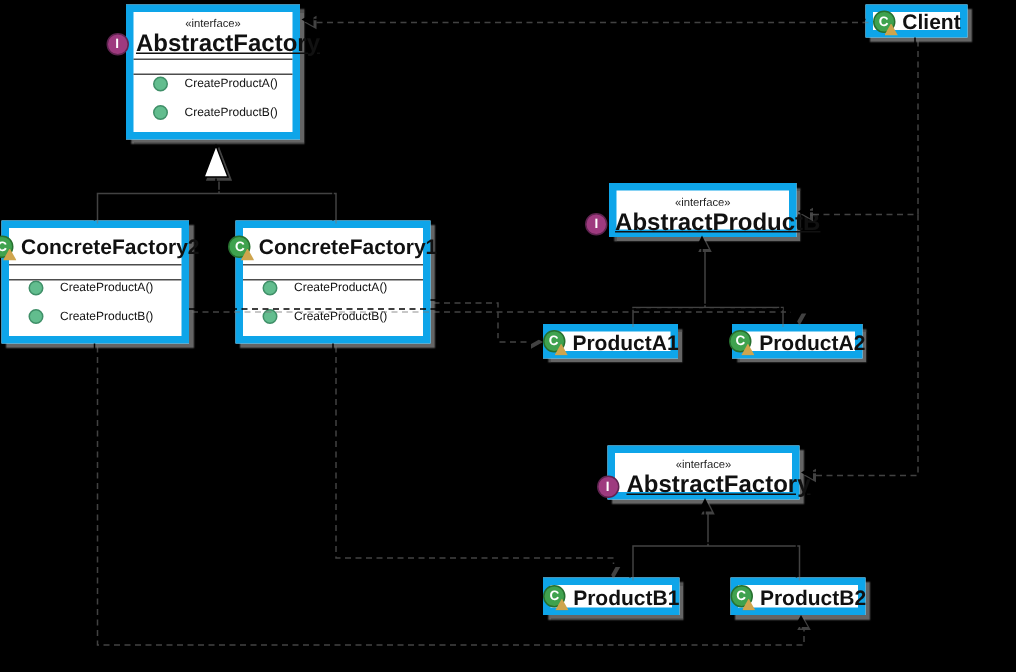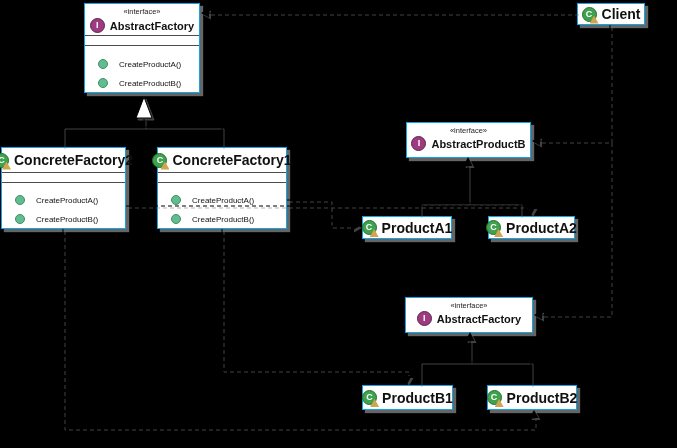--- a/index.html
+++ b/index.html
@@ -7,44 +7,44 @@
     width:677px;height:448px;position:relative;overflow:hidden;
     background:#000;
     font-family:"Liberation Sans","DejaVu Sans",sans-serif;
   }
   .canvas{position:absolute;inset:0;}
 
   
   .node{
     position:absolute;
     background:#fff;
-    border:1px solid #0ea5e9;
+    border:5px solid #0ea5e9;
     box-shadow:3px 3px 1px rgba(140,140,140,0.72);
     box-sizing:border-box;
     display:flex;flex-direction:column;
     color:#111;
     z-index:1;
   }
   
   .node.simple{flex-direction:row;align-items:center;justify-content:center;gap:5px;}
   .cname{font-weight:bold;font-size:14px;white-space:nowrap;letter-spacing:0;}
-  .big .cname{font-size:11px;}
+  .big .cname{font-size:16px;text-decoration:underline;}
   .stereo{font-size:7.5px;color:#222;text-align:center;margin-top:3px;line-height:9px;}
   .namerow{display:flex;align-items:center;justify-content:center;gap:5px;flex:1;}
 
   
   .iface-box .namerow{flex:0 0 auto;margin-top:1px;}
 
   
   .title{flex:0 0 auto;display:flex;flex-direction:column;border-bottom:1px solid #4d4d4d;}
   #abstract-factory .title{height:31px;}
   .cf .title{height:24px;justify-content:center;}
   .attrs{flex:0 0 9px;border-bottom:1px solid #4d4d4d;}
   .methods{flex:1 1 auto;display:flex;flex-direction:column;justify-content:center;gap:1px;padding-left:13px;}
-  .mrow{display:flex;align-items:flex-end;gap:11px;height:18px;}
+  .mrow{display:flex;align-items:flex-start;gap:11px;height:18px;}
   .mlabel{font-size:8px;color:#111;white-space:nowrap;}
 
   
   .icon{position:relative;display:inline-flex;align-items:center;justify-content:center;
         border-radius:50%;flex:0 0 auto;font-weight:bold;color:#fff;}
   .icon.iface{width:13px;height:13px;background:#9e3a7f;border:1px solid #5f2450;font-size:9px;line-height:13px;}
   .icon.cls{width:13px;height:13px;background:#3fa24e;border:1px solid #27702f;font-size:9px;line-height:13px;}
   .icon.cls::after{ 
     content:"";position:absolute;right:-3px;bottom:-3px;width:9px;height:8px;
     background:#cfa54d;

